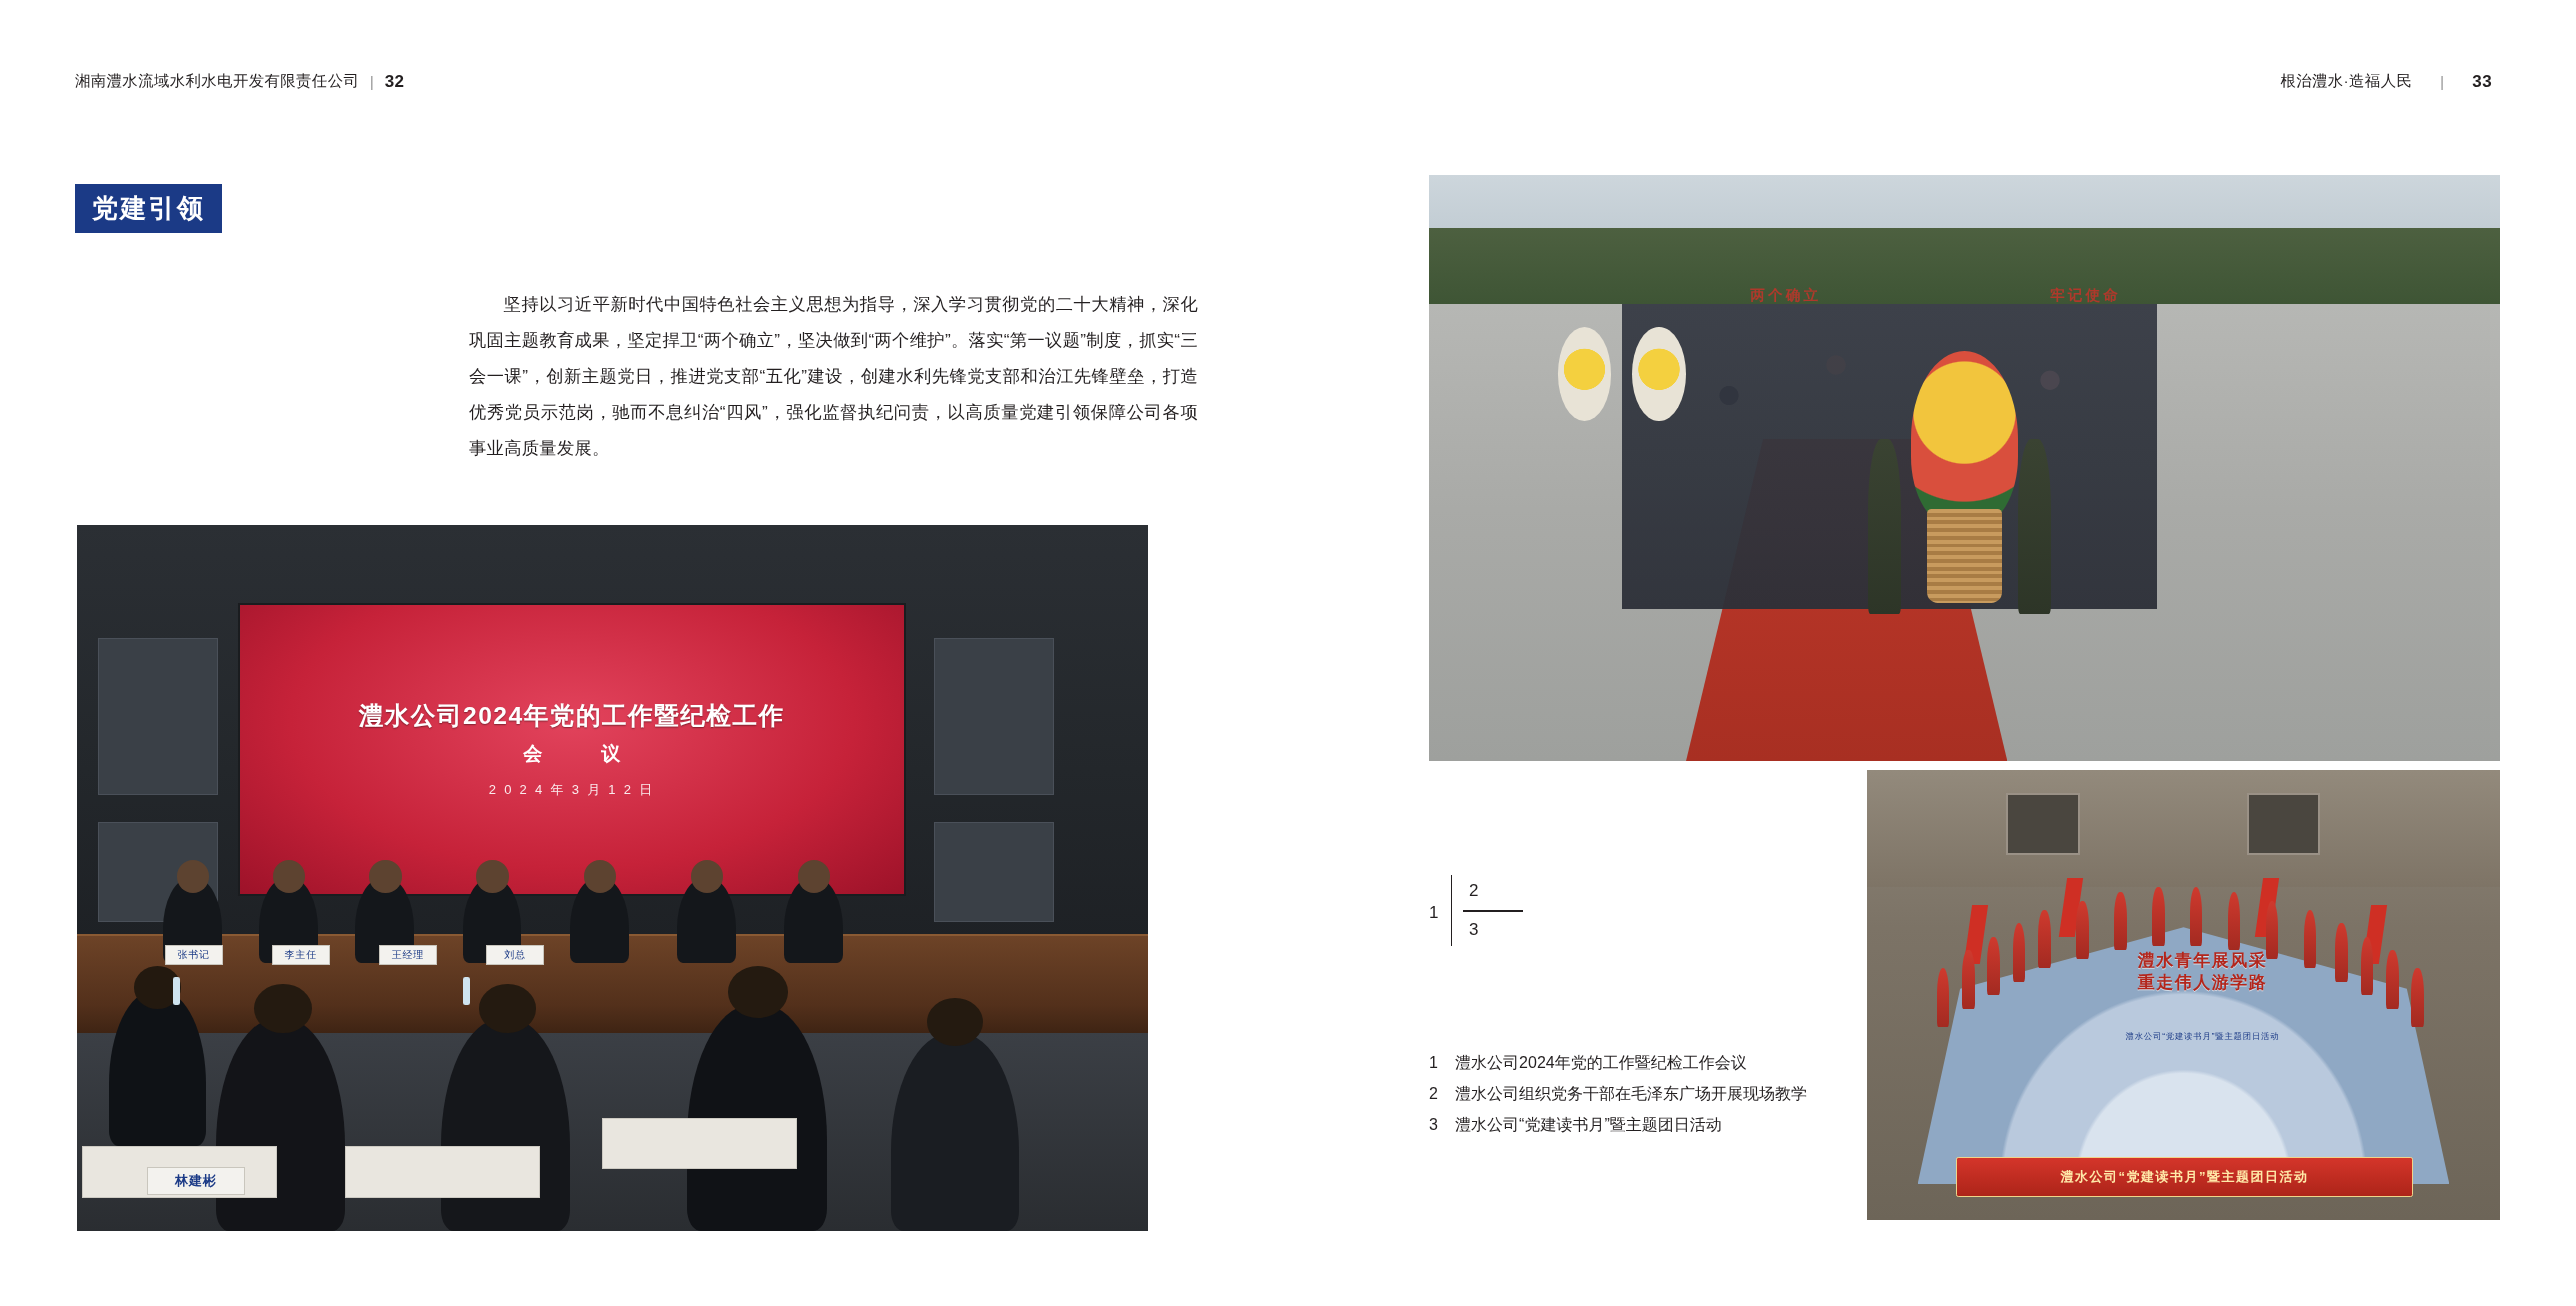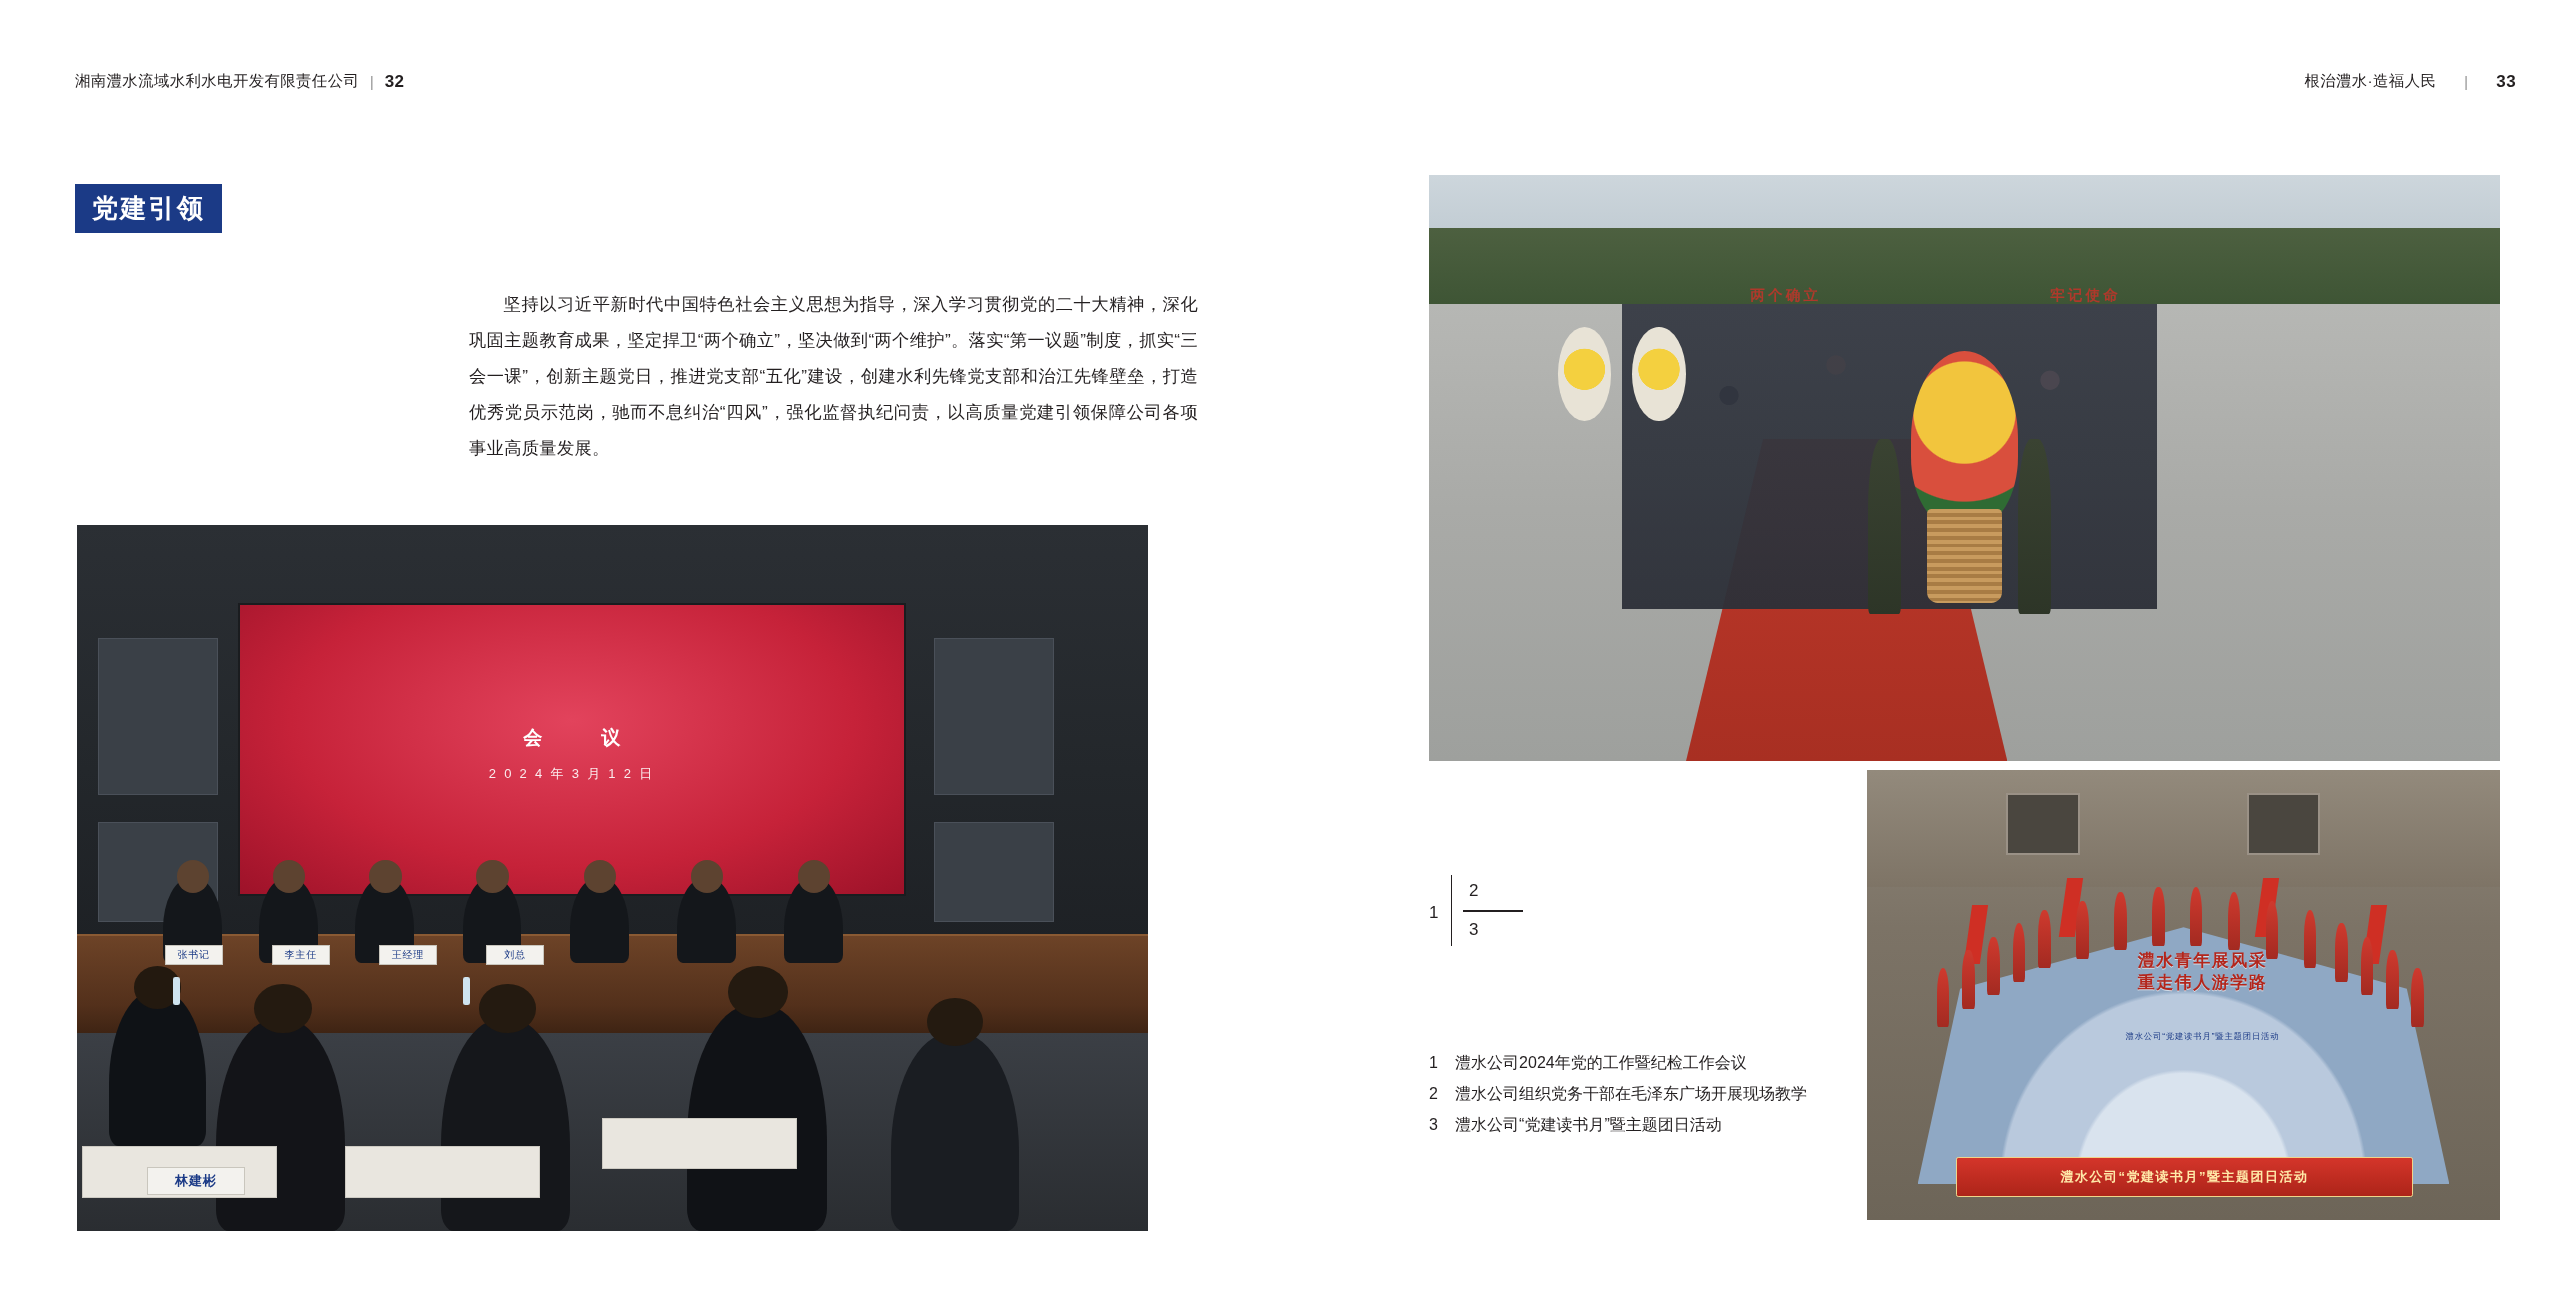--- a/index.html
+++ b/index.html
@@ -30,21 +30,21 @@
   }
   .runhead .sep {
     color: #8d8d8d;
     font-size: 14px;
   }
   .runhead .pageno {
     font-weight: bold;
     font-size: 17px;
   }
   #runhead-left { left: 75px; }
-  #runhead-right { right: 60px; gap: 28px; }
+  #runhead-right { right: 84px; gap: 28px; }
 
   
   .section-flag {
     position: absolute;
     left: 75px;
     top: 184px;
     background: #1b3a86;
     color: #ffffff;
     font-size: 26px;
     font-weight: bold;
@@ -273,20 +273,21 @@
 
 <div class="photo" id="photo-1">
   <div class="pr-wall"></div>
 
   <div class="pr-panel" style="left:2%;top:16%;width:11%;height:22%;"></div>
   <div class="pr-panel" style="left:80%;top:16%;width:11%;height:22%;"></div>
   <div class="pr-panel" style="left:2%;top:42%;width:11%;height:14%;"></div>
   <div class="pr-panel" style="left:80%;top:42%;width:11%;height:14%;"></div>
 
   <div class="pr-screen">
+    <div class="t1">澧水公司2024年党的工作暨纪检工作</div>
     <div class="t2">会　议</div>
     <div class="t3">2 0 2 4 年 3 月 1 2 日</div>
   </div>
 
   <div class="pr-table"></div>
 
   <div class="pr-person" style="left:8%;top:50%;width:5.5%;height:12%;"></div>
   <div class="pr-head" style="left:9.3%;top:47.5%;width:3%;height:4.6%;"></div>
   <div class="pr-person" style="left:17%;top:50%;width:5.5%;height:12%;"></div>
   <div class="pr-head" style="left:18.3%;top:47.5%;width:3%;height:4.6%;"></div>

